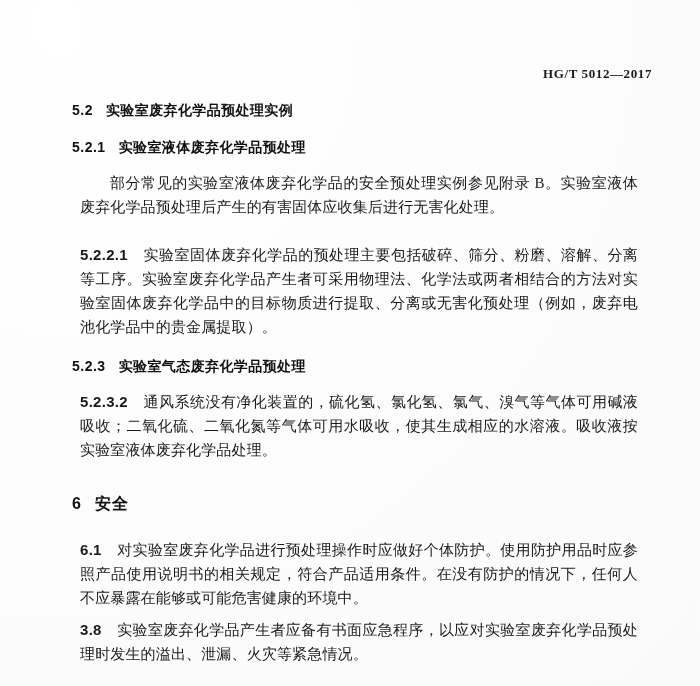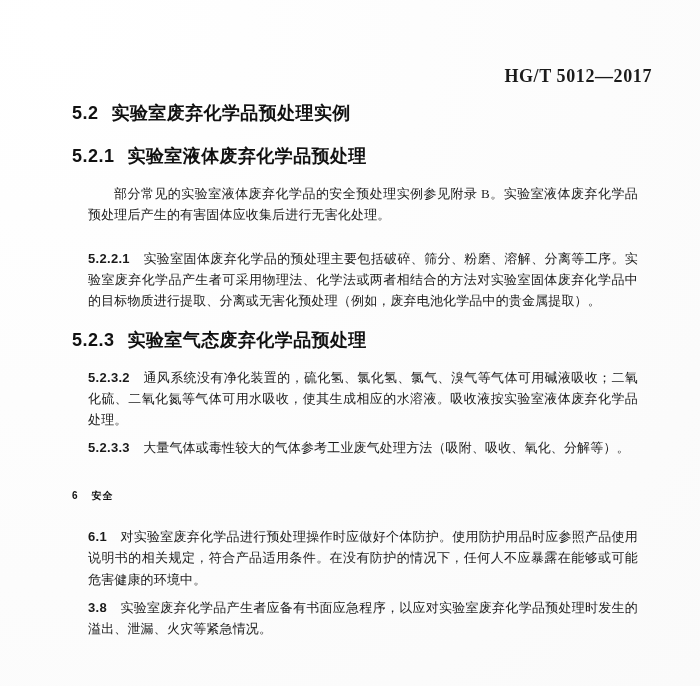--- a/index.html
+++ b/index.html
@@ -20,63 +20,63 @@
     inset: 0;
     background: #fefefe;
     background-image:
       radial-gradient(ellipse at 8% 4%, #ffffff 0%, #fcfcfc 60%, #fafafa 100%);
   }
   .page-header {
     position: absolute;
     top: 66px;
     right: 48px;
     font-family: "Liberation Serif", "DejaVu Serif", serif;
-    font-size: 18px;
+    font-size: 13px;
     font-weight: bold;
     letter-spacing: 0.6px;
     color: #1b1b1b;
   }
   .content {
     position: absolute;
     left: 72px;
     right: 62px;
     top: 100px;
   }
   .h2, .h3 {
     font-family: "Liberation Sans", "DejaVu Sans", sans-serif;
     font-weight: bold;
     color: #111111;
-    font-size: 18px;
+    font-size: 14px;
     line-height: 1.5;
   }
   .h2 {
     margin: 0 0 16px 0;
   }
   .h3 {
     margin: 0 0 13px 0;
   }
   .h2 .num, .h3 .num {
     letter-spacing: 0.5px;
   }
   .h2 .txt, .h3 .txt {
     margin-left: 13px;
     letter-spacing: 0.4px;
   }
   .sec-h {
     font-family: "Liberation Sans", "DejaVu Sans", sans-serif;
     font-weight: bold;
-    font-size: 10px;
+    font-size: 16px;
     color: #111111;
     margin: 0 0 14px 0;
   }
   .sec-h .txt { margin-left: 14px; letter-spacing: 1px; }
 
   p.para {
-    margin: 0 0 7px 16px;
-    font-size: 13px;
+    margin: 0 0 7px 8px;
+    font-size: 15px;
     line-height: 1.62;
     text-align: justify;
     text-justify: inter-ideograph;
     letter-spacing: 0.15px;
     color: #1a1a1a;
   }
   p.indent {
     text-indent: 2em;
   }
   p.para .lbl {
@@ -118,21 +118,20 @@
 
     <div class="gap-sm"></div>
 
     <div class="h3">
       <span class="num">5.2.3</span><span class="txt">实验室气态废弃化学品预处理</span>
     </div>
 
 
     <p class="para"><span class="lbl">5.2.3.2</span><span>通风系统没有净化装置的，硫化氢、氯化氢、氯气、溴气等气体可用碱液吸收；二氧化硫、二氧化氮等气体可用水吸收，使其生成相应的水溶液。吸收液按实验室液体废弃化学品处理。</span></p>
 
-    <p class="para"><span class="lbl">5.2.3.3</span><span>大量气体或毒性较大的气体参考工业废气处理方法（吸附、吸收、氧化、分解等）。</span></p>
 
     <div class="gap-lg"></div>
 
     <div class="sec-h">
       <span class="num">6</span><span class="txt">安全</span>
     </div>
 
     <div class="gap-sm"></div>
 
     <p class="para"><span class="lbl">6.1</span><span>对实验室废弃化学品进行预处理操作时应做好个体防护。使用防护用品时应参照产品使用说明书的相关规定，符合产品适用条件。在没有防护的情况下，任何人不应暴露在能够或可能危害健康的环境中。</span></p>

